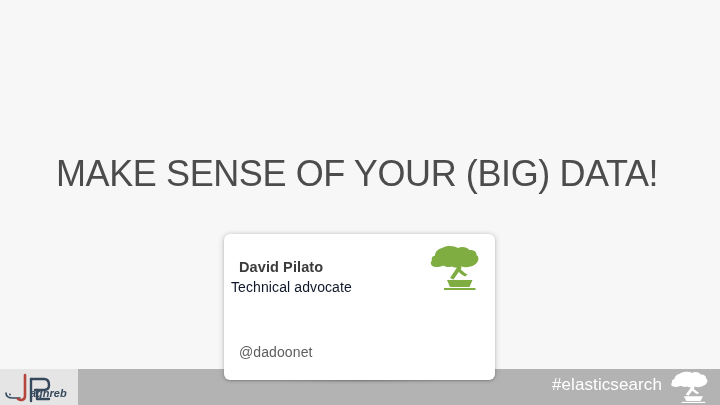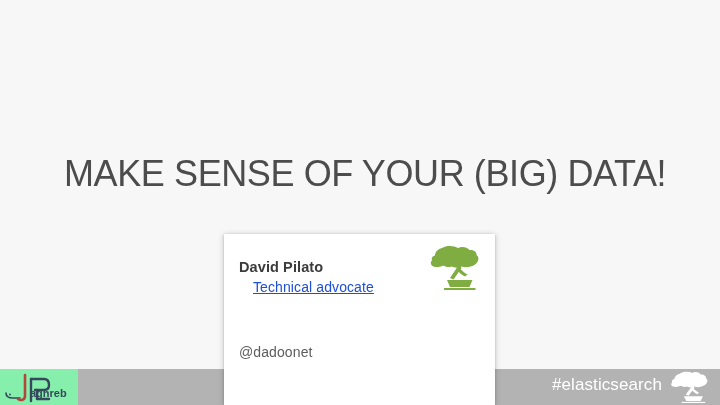--- a/index.html
+++ b/index.html
@@ -22,41 +22,41 @@
     position: absolute;
     left: 56px;
     top: 152px;
     width: 620px;
     font-size: 36px;
     line-height: 44px;
     letter-spacing: -0.4px;
     font-weight: 400;
     color: #4c4c4c;
     white-space: nowrap;
-    margin-left: 8px;
   }
 
   
   #footer-bar {
     position: absolute;
     left: 0;
     top: 369px;
     width: 720px;
     height: 36px;
     background: #b3b3b3;
   }
 
   
   #jmaghreb-logo {
     position: absolute;
     left: 0;
     top: 369px;
     width: 78px;
     height: 36px;
-    background: #86efac;
+    background: #e5e5e5;
+    font-style: italic;
   }
   #jmaghreb-logo .jm-svg {
     position: absolute;
     left: 4px;
     top: 0px;
     width: 72px;
     height: 36px;
   }
 
   
@@ -78,26 +78,27 @@
     width: 44px;
     height: 32px;
   }
 
   
   #business-card {
     position: absolute;
     left: 224px;
     top: 234px;
     width: 271px;
-    height: 171px;
+    height: 146px;
     background: #ffffff;
     box-shadow: 0 1px 2px rgba(0,0,0,0.18),
                 -2px 0 5px rgba(0,0,0,0.10),
                 2px 0 5px rgba(0,0,0,0.10);
     z-index: 5;
+    border-radius: 6px;
   }
   
   #card-shadow {
     position: absolute;
     left: 218px;
     top: 371px;
     width: 284px;
     height: 26px;
     z-index: 4;
     background: radial-gradient(ellipse 140px 13px at 50% 0%,
@@ -112,27 +113,26 @@
     position: absolute;
     left: 15px;
     top: 25px;
     font-size: 14.5px;
     font-weight: bold;
     color: #3b3b3b;
     letter-spacing: 0.1px;
   }
   #card-role {
     position: absolute;
-    left: 29px;
+    left: 7px;
     top: 45px;
     font-size: 14px;
     font-weight: 400;
-    color: #1d4ed8;
-    letter-spacing: 0.1px;
-    text-decoration: underline;
+    color: #0f172a;
+    letter-spacing: 0.1px;
   }
   #card-company {
     position: absolute;
     left: 15px;
     top: 90px;
     font-size: 14px;
     font-weight: bold;
     color: #77a83a;
     letter-spacing: 0.1px;
   }

